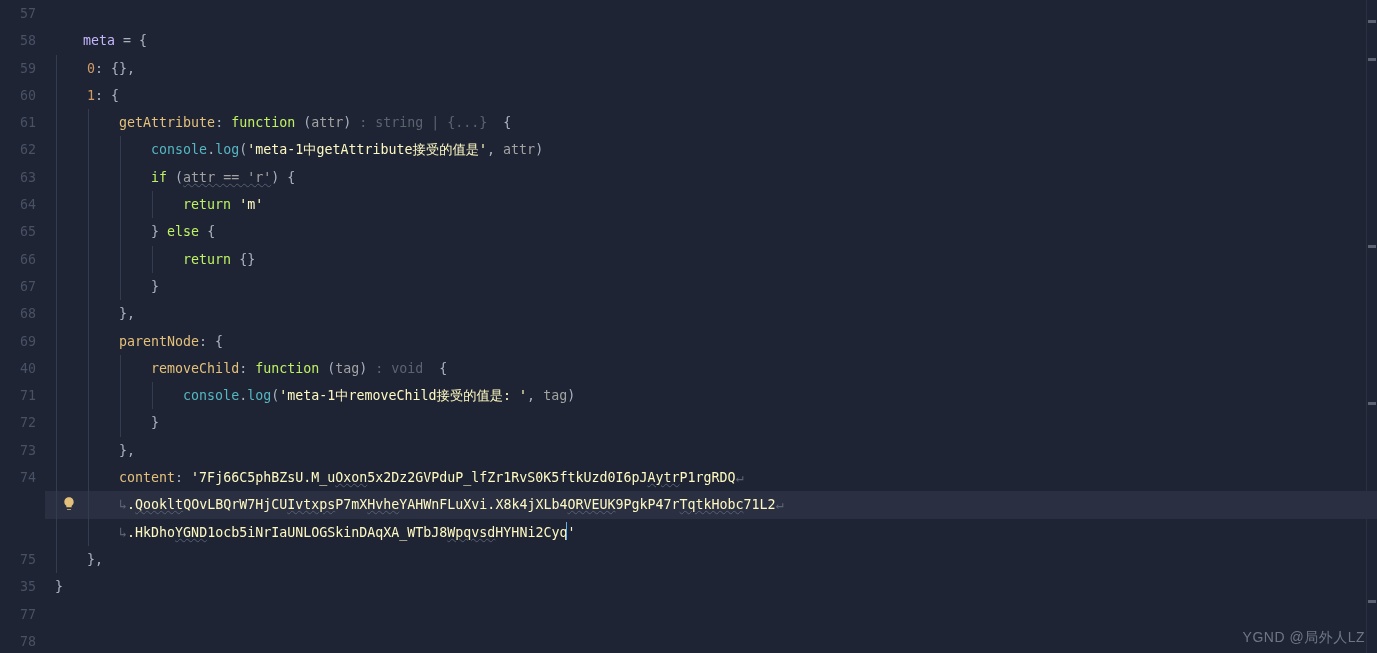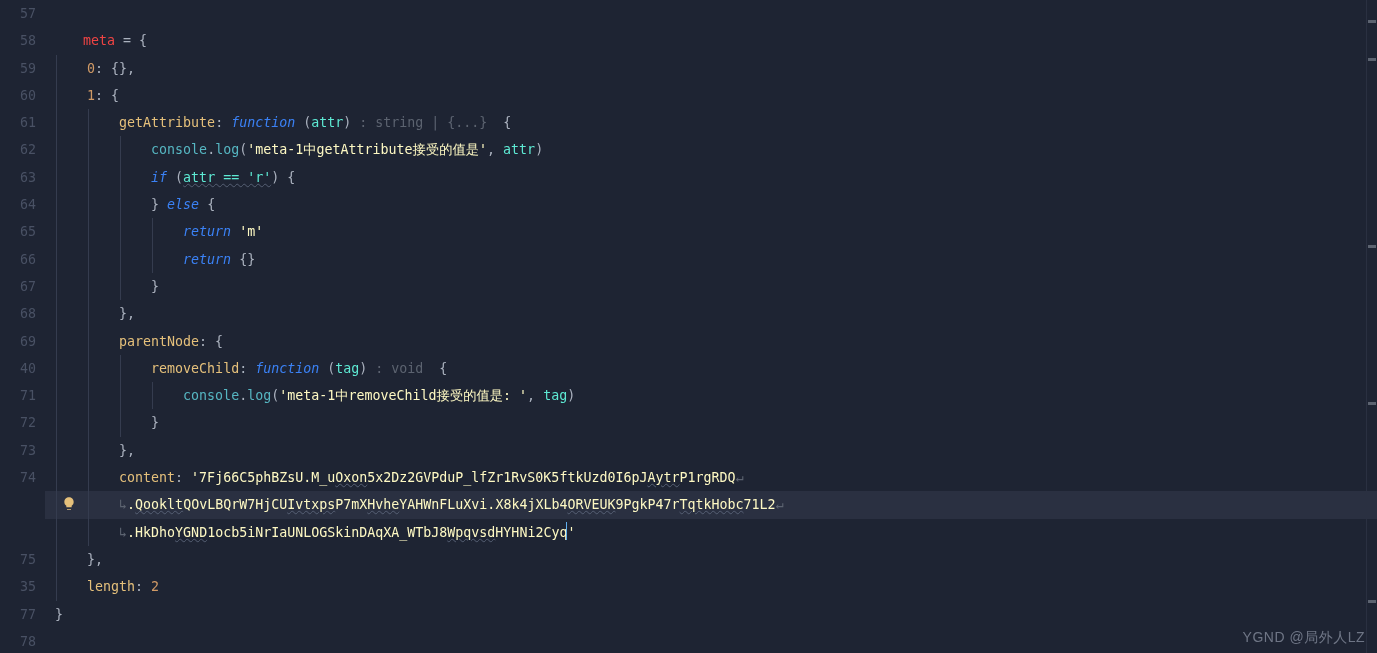--- a/index.html
+++ b/index.html
@@ -42,25 +42,25 @@
     position: relative;
   }
   .line.highlighted { background: #2a3041; }
   .indent-guide {
     position: absolute;
     top: 0; bottom: 0;
     width: 1px;
     background: #353c4f;
   }
   
-  .t-var   { color: #ef4444; padding-left: 28px; }          
+  .t-var   { color: #c4b5fd; padding-left: 28px; }          
   .t-num   { color: #d19a66; }
   .t-prop  { color: #e5c07b; }          
-  .t-key   { color: #3b82f6; font-style: italic; } 
-  .t-param { color: #5eead4; }          
+  .t-key   { color: #bef264; } 
+  .t-param { color: #a3a3a3; }          
   .t-str   { color: #fef9c3; }
   .t-fn    { color: #56b6c2; }          
   .t-punc  { color: #abb2bf; }
   .t-hint  { color: #5c6370; }          
   .t-op    { color: #abb2bf; }
   .underl  { text-decoration: underline; text-decoration-style: wavy; text-decoration-color: #555f73; text-decoration-thickness: 1px; }
   .cursor {
     display: inline-block;
     width: 1px;
     height: 18px;
@@ -139,35 +139,34 @@
       <div class="ln">78</div>
     </div>
   <div class="code" id="code">
       <div class="line"><span></span></div>
       <div class="line"><span></span><span class="t-var">meta</span><span class="t-op"> = </span><span class="t-punc">{</span></div>
       <div class="line"><span class="indent-guide" style="left: 11px;"></span><span>    </span><span class="t-num">0</span><span class="t-punc">: {},</span></div>
       <div class="line"><span class="indent-guide" style="left: 11px;"></span><span>    </span><span class="t-num">1</span><span class="t-punc">: {</span></div>
       <div class="line"><span class="indent-guide" style="left: 11px;"></span><span class="indent-guide" style="left: 43.1px;"></span><span>        </span><span class="t-prop">getAttribute</span><span class="t-punc">: </span><span class="t-key">function</span><span class="t-punc"> (</span><span class="t-param">attr</span><span class="t-punc">) </span><span class="t-hint">: string | {...}</span><span class="t-punc">  {</span></div>
       <div class="line"><span class="indent-guide" style="left: 11px;"></span><span class="indent-guide" style="left: 43.1px;"></span><span class="indent-guide" style="left: 75.2px;"></span><span>            </span><span class="t-fn">console</span><span class="t-punc">.</span><span class="t-fn">log</span><span class="t-punc">(</span><span class="t-str">'meta-1中getAttribute接受的值是'</span><span class="t-punc">, </span><span class="t-param">attr</span><span class="t-punc">)</span></div>
       <div class="line"><span class="indent-guide" style="left: 11px;"></span><span class="indent-guide" style="left: 43.1px;"></span><span class="indent-guide" style="left: 75.2px;"></span><span>            </span><span class="t-key">if</span><span class="t-punc"> (</span><span class="t-param underl">attr == 'r'</span><span class="t-punc">) {</span></div>
+      <div class="line"><span class="indent-guide" style="left: 11px;"></span><span class="indent-guide" style="left: 43.1px;"></span><span class="indent-guide" style="left: 75.2px;"></span><span class="indent-guide" style="left: 107.3px;"></span><span>                </span><span class="t-key">return</span><span class="t-punc"> </span><span class="t-str">'m'</span></div>
       <div class="line"><span class="indent-guide" style="left: 11px;"></span><span class="indent-guide" style="left: 43.1px;"></span><span class="indent-guide" style="left: 75.2px;"></span><span>            </span><span class="t-punc">} </span><span class="t-key">else</span><span class="t-punc"> {</span></div>
-      <div class="line"><span class="indent-guide" style="left: 11px;"></span><span class="indent-guide" style="left: 43.1px;"></span><span class="indent-guide" style="left: 75.2px;"></span><span class="indent-guide" style="left: 107.3px;"></span><span>                </span><span class="t-key">return</span><span class="t-punc"> </span><span class="t-str">'m'</span></div>
       <div class="line"><span class="indent-guide" style="left: 11px;"></span><span class="indent-guide" style="left: 43.1px;"></span><span class="indent-guide" style="left: 75.2px;"></span><span class="indent-guide" style="left: 107.3px;"></span><span>                </span><span class="t-key">return</span><span class="t-punc"> {}</span></div>
       <div class="line"><span class="indent-guide" style="left: 11px;"></span><span class="indent-guide" style="left: 43.1px;"></span><span class="indent-guide" style="left: 75.2px;"></span><span>            </span><span class="t-punc">}</span></div>
       <div class="line"><span class="indent-guide" style="left: 11px;"></span><span class="indent-guide" style="left: 43.1px;"></span><span>        </span><span class="t-punc">},</span></div>
       <div class="line"><span class="indent-guide" style="left: 11px;"></span><span class="indent-guide" style="left: 43.1px;"></span><span>        </span><span class="t-prop">parentNode</span><span class="t-punc">: {</span></div>
       <div class="line"><span class="indent-guide" style="left: 11px;"></span><span class="indent-guide" style="left: 43.1px;"></span><span class="indent-guide" style="left: 75.2px;"></span><span>            </span><span class="t-prop">removeChild</span><span class="t-punc">: </span><span class="t-key">function</span><span class="t-punc"> (</span><span class="t-param">tag</span><span class="t-punc">) </span><span class="t-hint">: void</span><span class="t-punc">  {</span></div>
       <div class="line"><span class="indent-guide" style="left: 11px;"></span><span class="indent-guide" style="left: 43.1px;"></span><span class="indent-guide" style="left: 75.2px;"></span><span class="indent-guide" style="left: 107.3px;"></span><span>                </span><span class="t-fn">console</span><span class="t-punc">.</span><span class="t-fn">log</span><span class="t-punc">(</span><span class="t-str">'meta-1中removeChild接受的值是: '</span><span class="t-punc">, </span><span class="t-param">tag</span><span class="t-punc">)</span></div>
       <div class="line"><span class="indent-guide" style="left: 11px;"></span><span class="indent-guide" style="left: 43.1px;"></span><span class="indent-guide" style="left: 75.2px;"></span><span>            </span><span class="t-punc">}</span></div>
       <div class="line"><span class="indent-guide" style="left: 11px;"></span><span class="indent-guide" style="left: 43.1px;"></span><span>        </span><span class="t-punc">},</span></div>
       <div class="line"><span class="indent-guide" style="left: 11px;"></span><span class="indent-guide" style="left: 43.1px;"></span><span>        </span><span class="t-prop">content</span><span class="t-punc">: </span><span class="t-str">'7Fj66C5phBZsU.M_u</span><span class="t-str underl">Oxon</span><span class="t-str">5x2Dz2GVPduP_lfZr1RvS0K5ftkUzd0I6pJ</span><span class="t-str underl">Aytr</span><span class="t-str">P1rgRDQ</span><span class="t-hint">↵</span></div>
       <div class="line highlighted"><span class="indent-guide" style="left: 11px;"></span><span class="indent-guide" style="left: 43.1px;"></span><span>        </span><span class="t-hint">↳</span><span class="t-str">.</span><span class="t-str underl">Qooklt</span><span class="t-str">QOvLBQrW7HjCU</span><span class="t-str underl">Ivtxps</span><span class="t-str">P7mX</span><span class="t-str underl">Hvhe</span><span class="t-str">YAHWnFLuXvi.X8k4jXLb4</span><span class="t-str underl">ORVEUK</span><span class="t-str">9PgkP47r</span><span class="t-str underl">TqtkHobc</span><span class="t-str">71L2</span><span class="t-hint">↵</span></div>
       <div class="line"><span class="indent-guide" style="left: 11px;"></span><span class="indent-guide" style="left: 43.1px;"></span><span>        </span><span class="t-hint">↳</span><span class="t-str">.HkDho</span><span class="t-str underl">YGND</span><span class="t-str">1ocb5iNrIaUNLOGSkinDAqXA_WTbJ8</span><span class="t-str underl">Wpqvsd</span><span class="t-str">HYHNi2Cyq</span><span class="cursor"></span><span class="t-str">'</span></div>
       <div class="line"><span class="indent-guide" style="left: 11px;"></span><span>    </span><span class="t-punc">},</span></div>
-      <div class="line"><span class="indent-guide" style="left: 11px;"></span><span>    </span><span class="t-prop">length</span><span class="t-punc">: </span><span class="t-num">2</span></div>
       <div class="line"><span></span><span class="t-punc">}</span></div>
       <div class="line"></div>
     </div>
 
   <div class="right-rail">
     <div class="border"></div>
     <div id="marks">
         <div class="mark" style="top: 20px;"></div>
         <div class="mark" style="top: 58px;"></div>
         <div class="mark" style="top: 245px;"></div>

